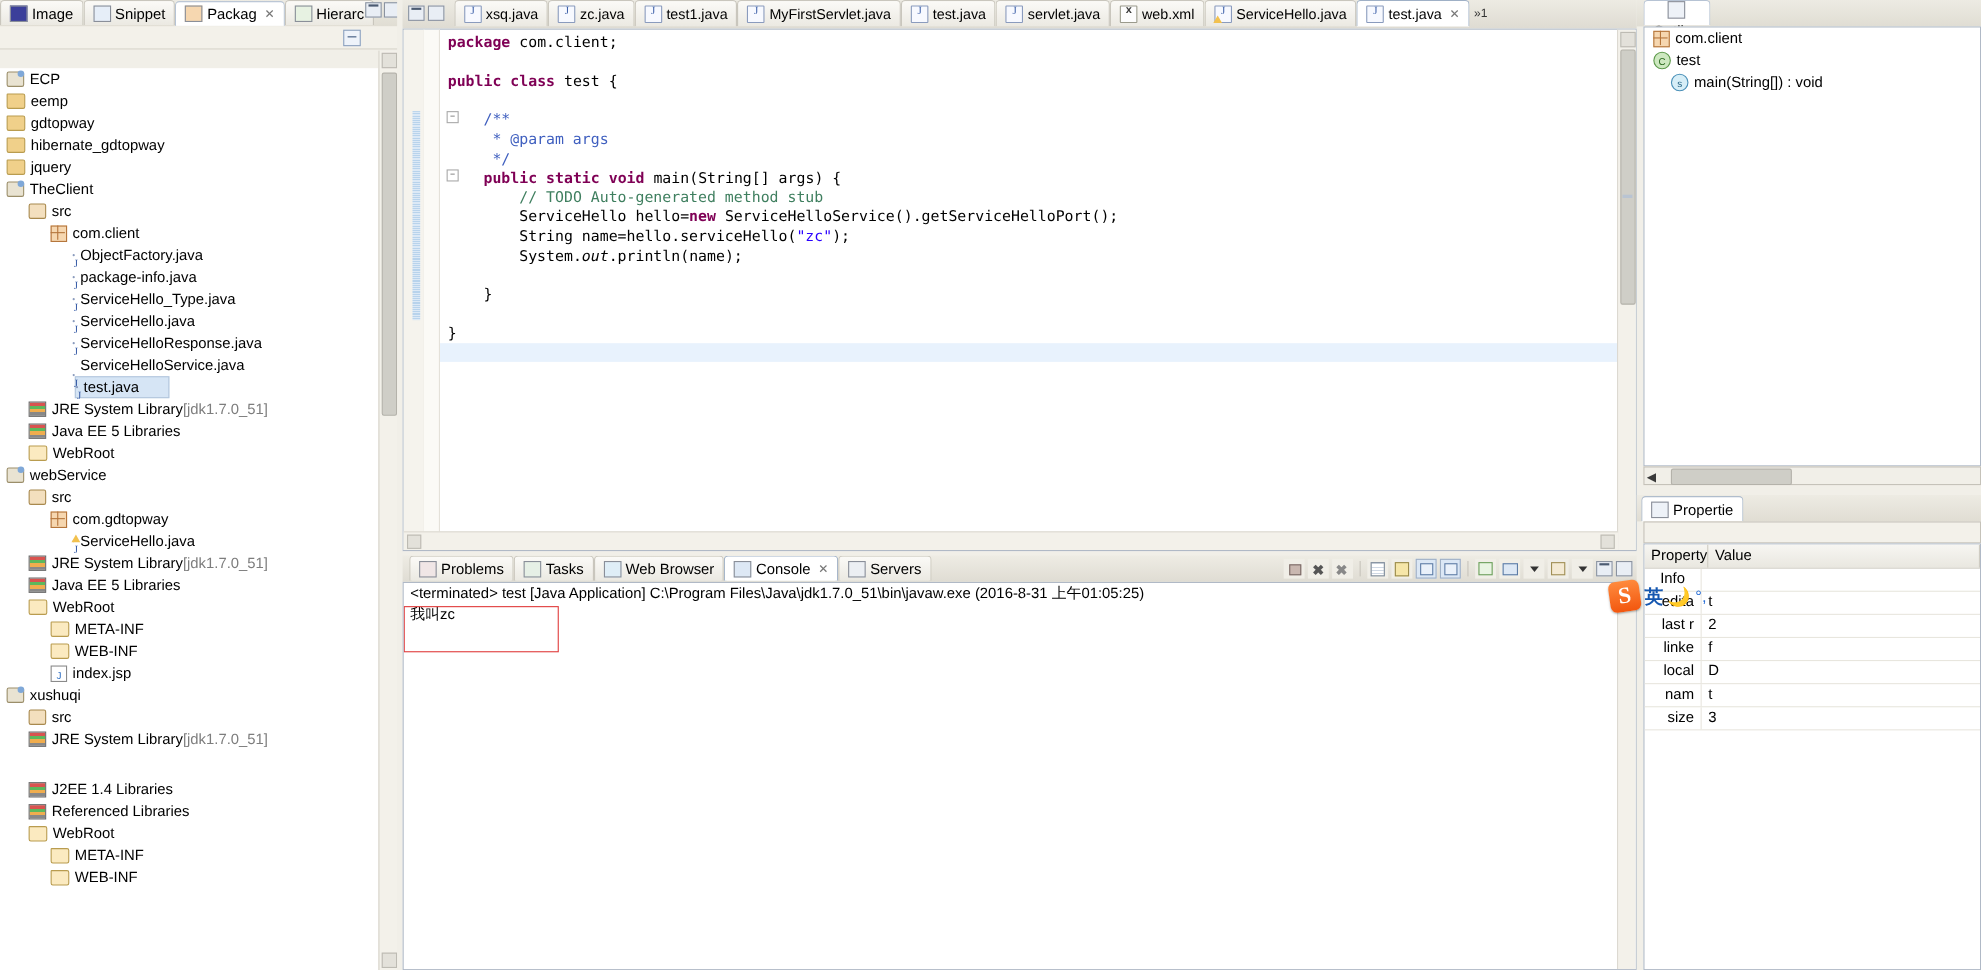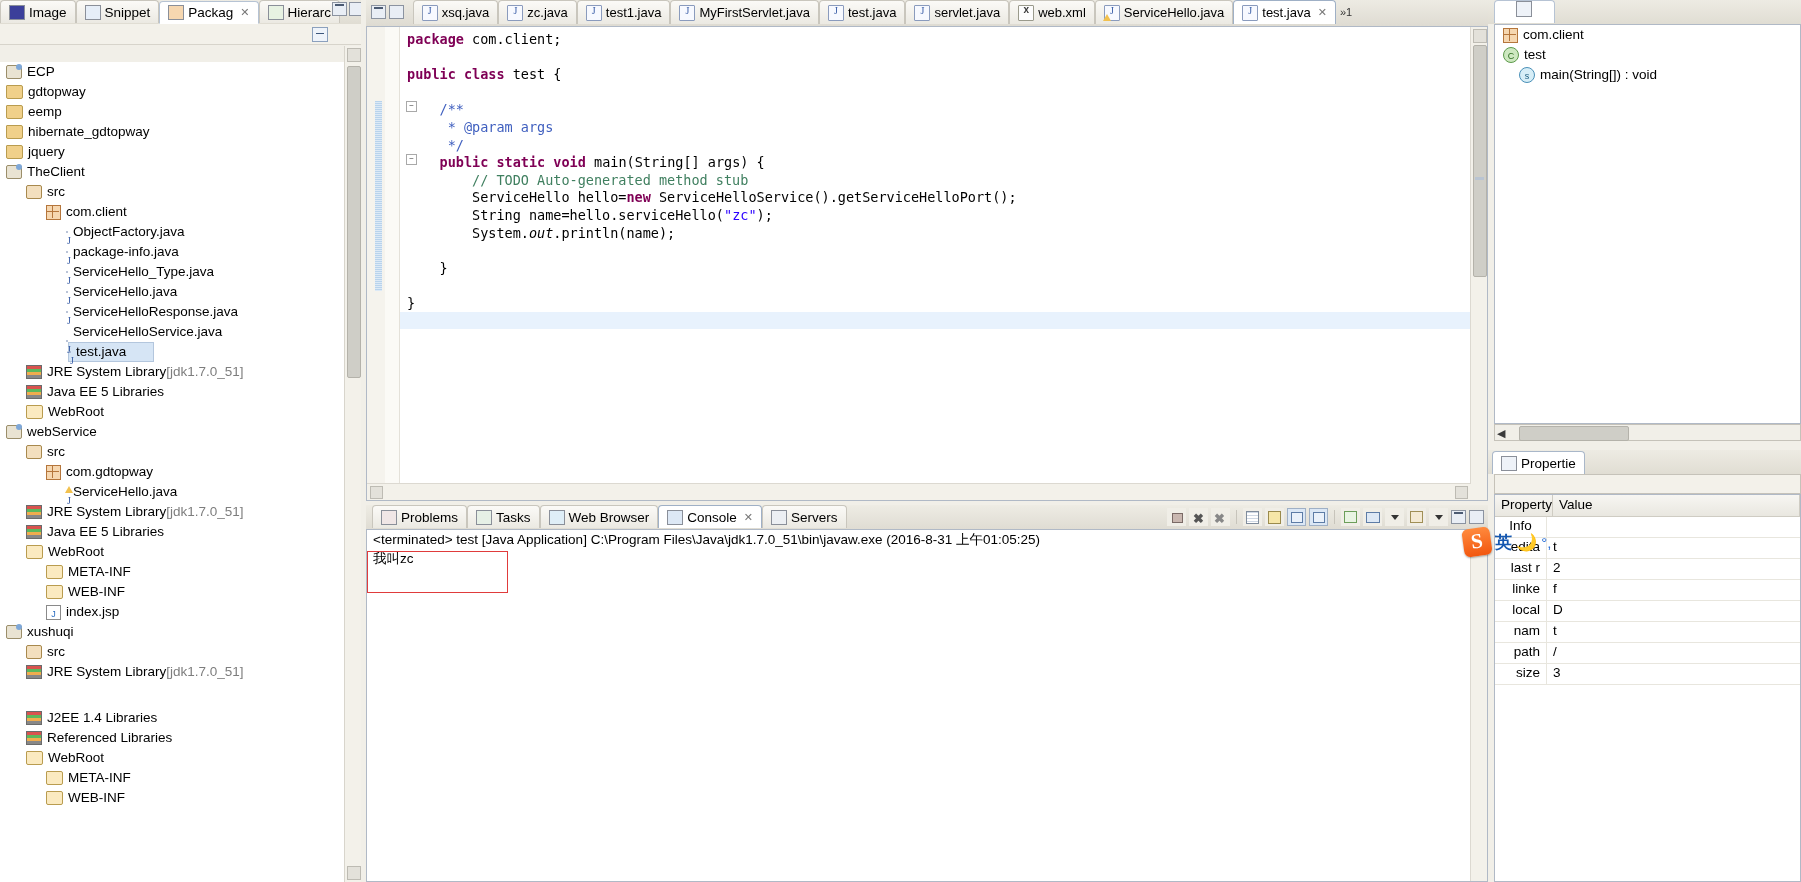--- a/index.html
+++ b/index.html
@@ -211,25 +211,25 @@
     <div class="viewbar2">
       <div class="collapseall"></div>
     </div>
     <div id="tree">
         <div class="trow" style="padding-left: 6px;">
           <span class="ico ic-prj"></span>
           <span class="lbl">ECP</span>
         </div>
         <div class="trow" style="padding-left: 6px;">
           <span class="ico ic-folder"></span>
+          <span class="lbl">eemp</span>
+        </div>
+        <div class="trow" style="padding-left: 6px;">
+          <span class="ico ic-folder"></span>
           <span class="lbl">gdtopway</span>
-        </div>
-        <div class="trow" style="padding-left: 6px;">
-          <span class="ico ic-folder"></span>
-          <span class="lbl">eemp</span>
         </div>
         <div class="trow" style="padding-left: 6px;">
           <span class="ico ic-folder"></span>
           <span class="lbl">hibernate_gdtopway</span>
         </div>
         <div class="trow" style="padding-left: 6px;">
           <span class="ico ic-folder"></span>
           <span class="lbl">jquery</span>
         </div>
         <div class="trow" style="padding-left: 6px;">
@@ -568,24 +568,20 @@
         </div>
         <div class="prow">
           <div class="pk">local</div>
           <div class="pv">D</div>
         </div>
         <div class="prow">
           <div class="pk">nam</div>
           <div class="pv">t</div>
         </div>
         <div class="prow">
-          <div class="pk">path</div>
-          <div class="pv">/</div>
-        </div>
-        <div class="prow">
           <div class="pk">size</div>
           <div class="pv">3</div>
         </div>
       </div>
   </div>
 
   <div id="ime">
     <span class="slogo"></span>
     <span class="imetxt">英</span>
     <span class="moon">🌙</span>

